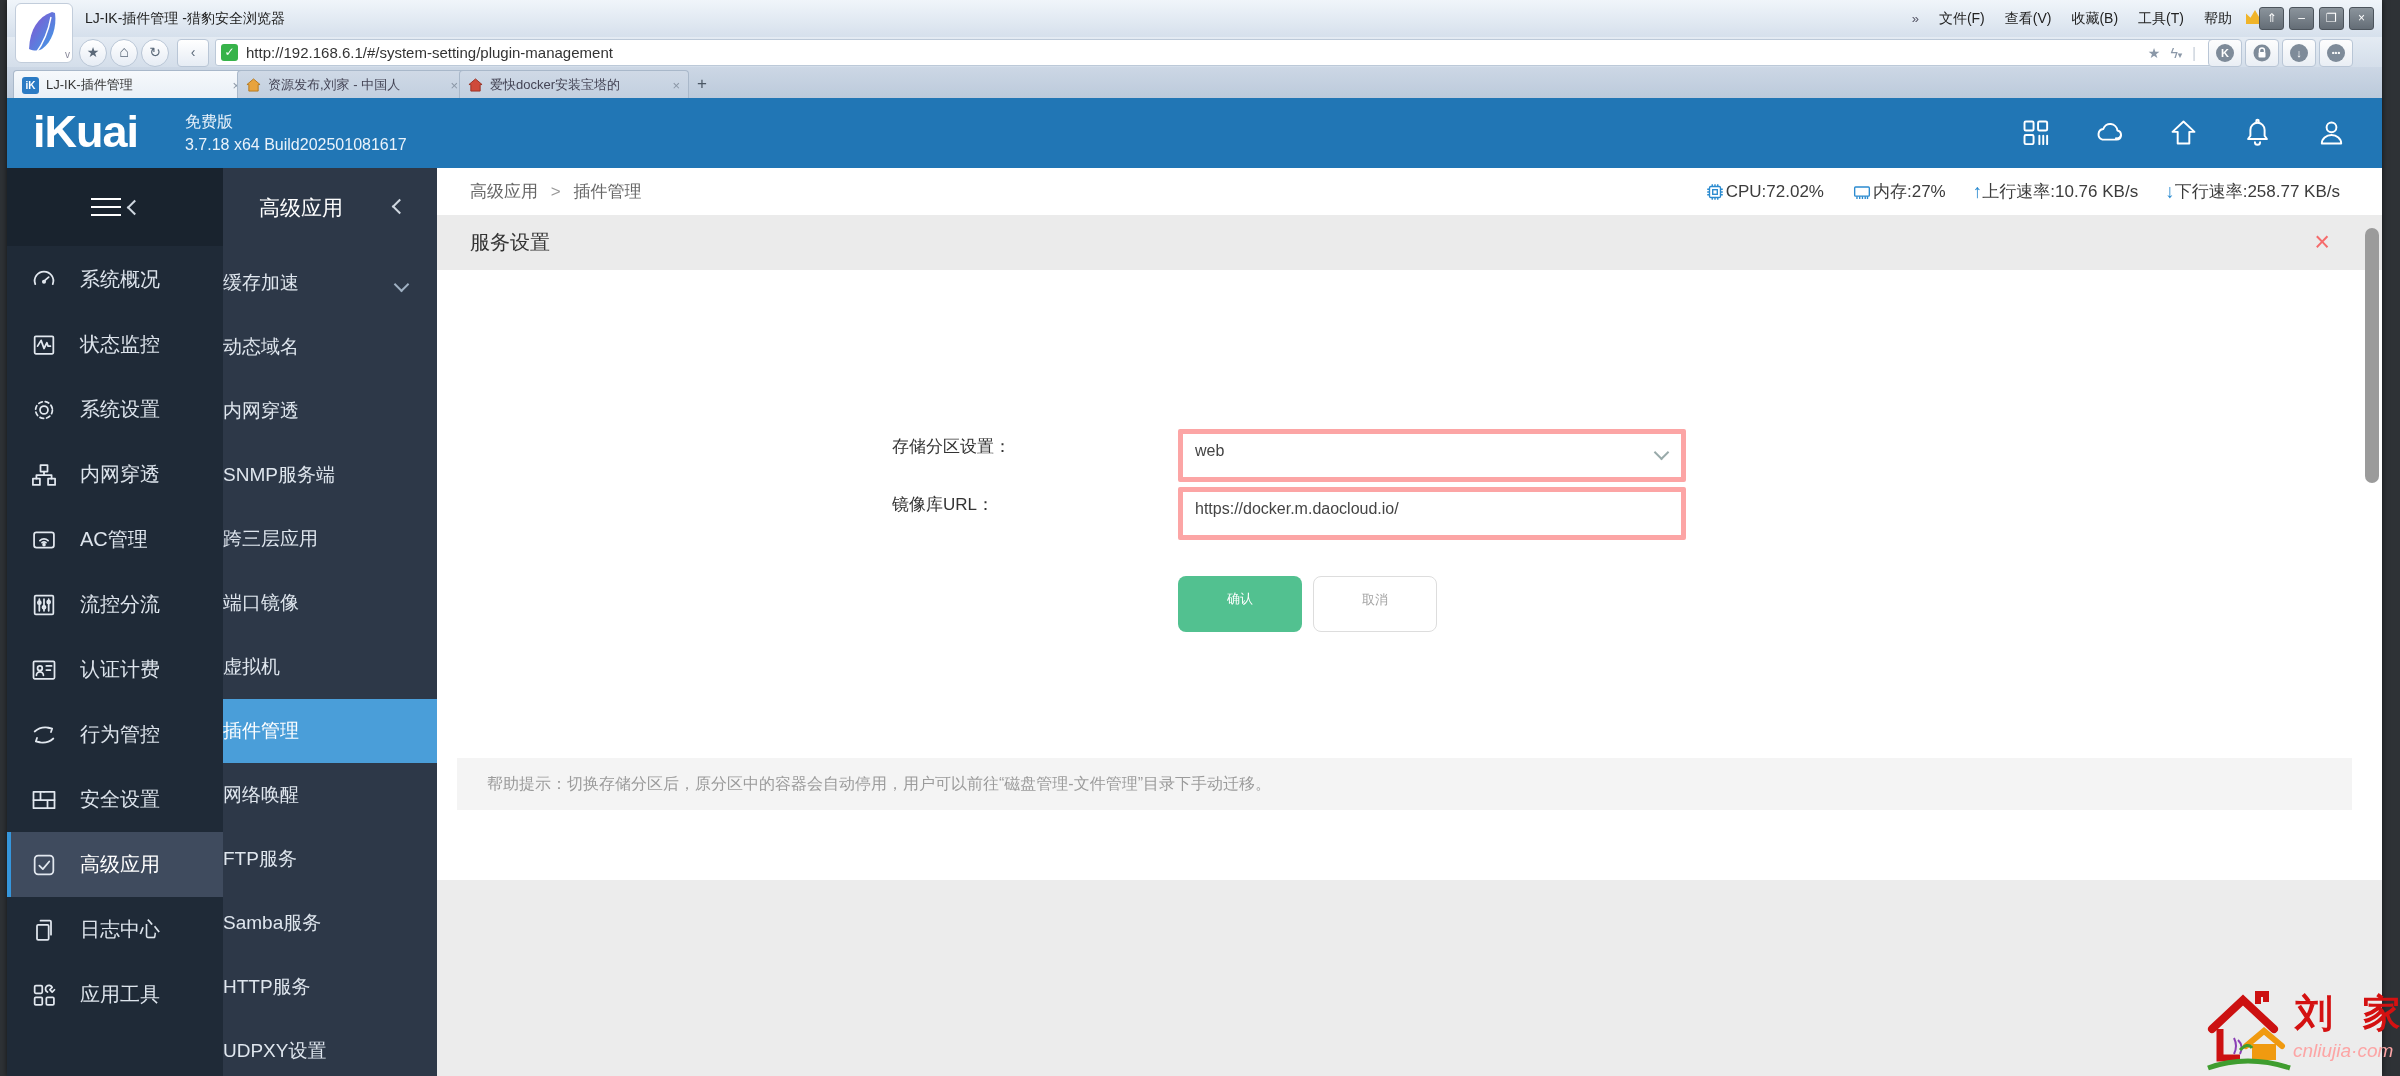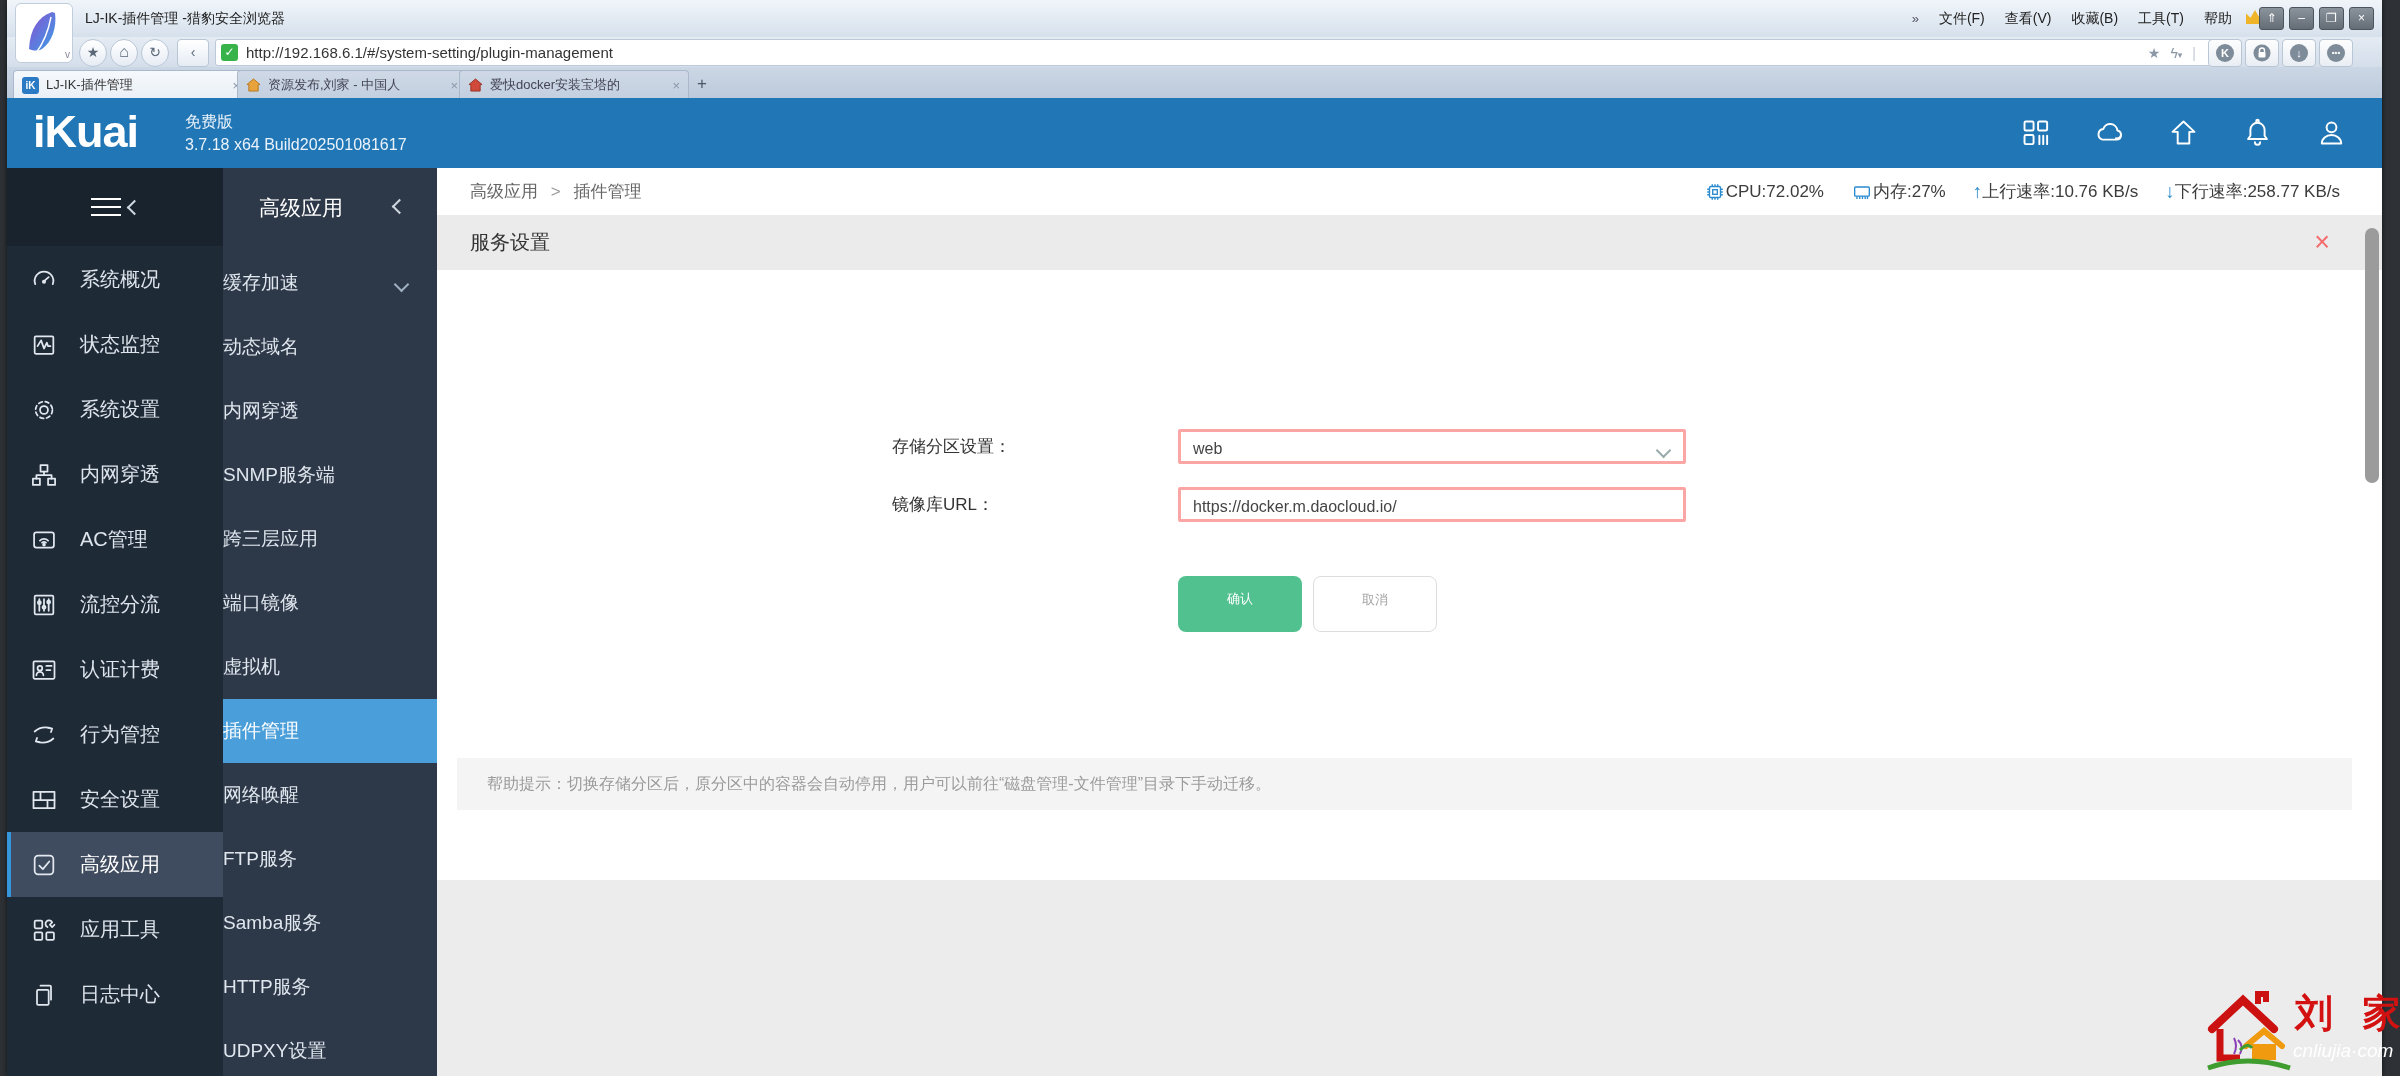--- a/index.html
+++ b/index.html
@@ -82,35 +82,35 @@
   .bc-sep{color:#999;margin:0 8px}
   .statusbar{position:absolute;right:42px;top:0;height:47px;display:flex;align-items:center;gap:27px;font-size:17px;color:#3c3c3c}
   .statusitem{display:flex;align-items:center;}
   .statusitem svg{stroke:#2b8bd0;fill:none;stroke-width:1.5}
   .arr{color:#2b8bd0;font-size:19px;font-weight:bold}
   .dlgheader{position:absolute;left:0;top:47px;right:0;height:55px;background:#ebebeb}
   .dlgtitle{position:absolute;left:33px;top:0;line-height:55px;font-size:20px;color:#333}
   .dlgclose{position:absolute;right:52px;top:11px;font-size:27px;color:#f56b6b;line-height:32px}
   .panel{position:absolute;left:0;top:102px;right:0;height:610px;background:#fff}
   .flabel{position:absolute;left:455px;width:280px;height:36px;line-height:36px;font-size:17px;color:#333}
-  .ffield{position:absolute;left:741px;width:508px;height:35px;border:3px solid #fca5a5;border-radius:2px;
+  .ffield{position:absolute;left:741px;width:508px;height:53px;border:5px solid #fca5a5;border-radius:2px;
           background:#fff;box-sizing:border-box;font-size:16px;color:#444;line-height:34px;padding-left:12px}
   .ffield .chev{position:absolute;right:14px;top:13px;border-color:#9aa}
   .btn{position:absolute;width:124px;height:56px;border-radius:8px;font-size:13px;text-align:center;line-height:46px}
   .btn.confirm{background:#52c190;color:#fff}
   .btn.cancel{background:#fff;color:#a3a3a3;border:1px solid #ddd;box-sizing:border-box}
   .helpstrip{position:absolute;left:20px;right:30px;top:488px;height:52px;background:#f4f4f4;
              line-height:52px;padding-left:30px;font-size:16px;color:#9b9b9b}
   .scrollthumb{position:absolute;right:3px;top:228px;width:14px;height:255px;background:#9b9b9b;border-radius:7px}
 
   
   .watermark{position:absolute;right:0;bottom:0;width:200px;height:92px;z-index:50}
   .wm-name{position:absolute;left:95px;top:4px;font-size:38px;font-weight:bold;color:#d41111;
            font-family:"Liberation Serif","DejaVu Serif",serif;letter-spacing:10px;white-space:nowrap}
-  .wm-site{position:absolute;left:93px;top:56px;font-size:19px;font-style:italic;color:#ffffff;white-space:nowrap}
+  .wm-site{position:absolute;left:93px;top:56px;font-size:19px;font-style:italic;color:#fca5a5;white-space:nowrap}
 </style>
 </head>
 <body>
 
 <div class="screen">
  <div class="window">
 
   <div class="titlebar">
     <div class="win-title">LJ-IK-插件管理 -猎豹安全浏览器</div>
     <div class="menubar">
@@ -315,33 +315,33 @@
           </div>
       <div class="navitem active">
         <span class="nico"><svg width="28" height="28" viewBox="0 0 24 24">
           <rect x="4" y="4" width="16" height="16" rx="3"></rect>
                 <path d="M8 12.5 l3 3 L16.5 9"></path>
               </svg></span>
         <span class="nlabel">高级应用</span>
           </div>
       <div class="navitem">
         <span class="nico"><svg width="28" height="28" viewBox="0 0 24 24">
+          <path d="M9 4 h8 a1 1 0 0 1 1 1 v11"></path>
+                <rect x="6" y="7.5" width="10" height="13" rx="1"></rect>
+              </svg></span>
+        <span class="nlabel">日志中心</span>
+          </div>
+      <div class="navitem">
+        <span class="nico"><svg width="28" height="28" viewBox="0 0 24 24">
           <rect x="4" y="4" width="6.5" height="6.5" rx="1"></rect>
                 <rect x="4" y="14" width="6.5" height="6.5" rx="1"></rect>
           <rect x="14" y="14" width="6.5" height="6.5" rx="1"></rect>
                 <path d="M15 9.5 a3 3 0 1 1 4 -4 l-2 2 2 2 2-2"></path>
               </svg></span>
         <span class="nlabel">应用工具</span>
-          </div>
-      <div class="navitem">
-        <span class="nico"><svg width="28" height="28" viewBox="0 0 24 24">
-          <path d="M9 4 h8 a1 1 0 0 1 1 1 v11"></path>
-                <rect x="6" y="7.5" width="10" height="13" rx="1"></rect>
-              </svg></span>
-        <span class="nlabel">日志中心</span>
           </div>
     </div>
   </div>
 
   <div class="submenu">
     <div class="subheader">
       <span class="t">高级应用</span>
       <span class="chev left"></span>
     </div>
     <div class="sublist">

